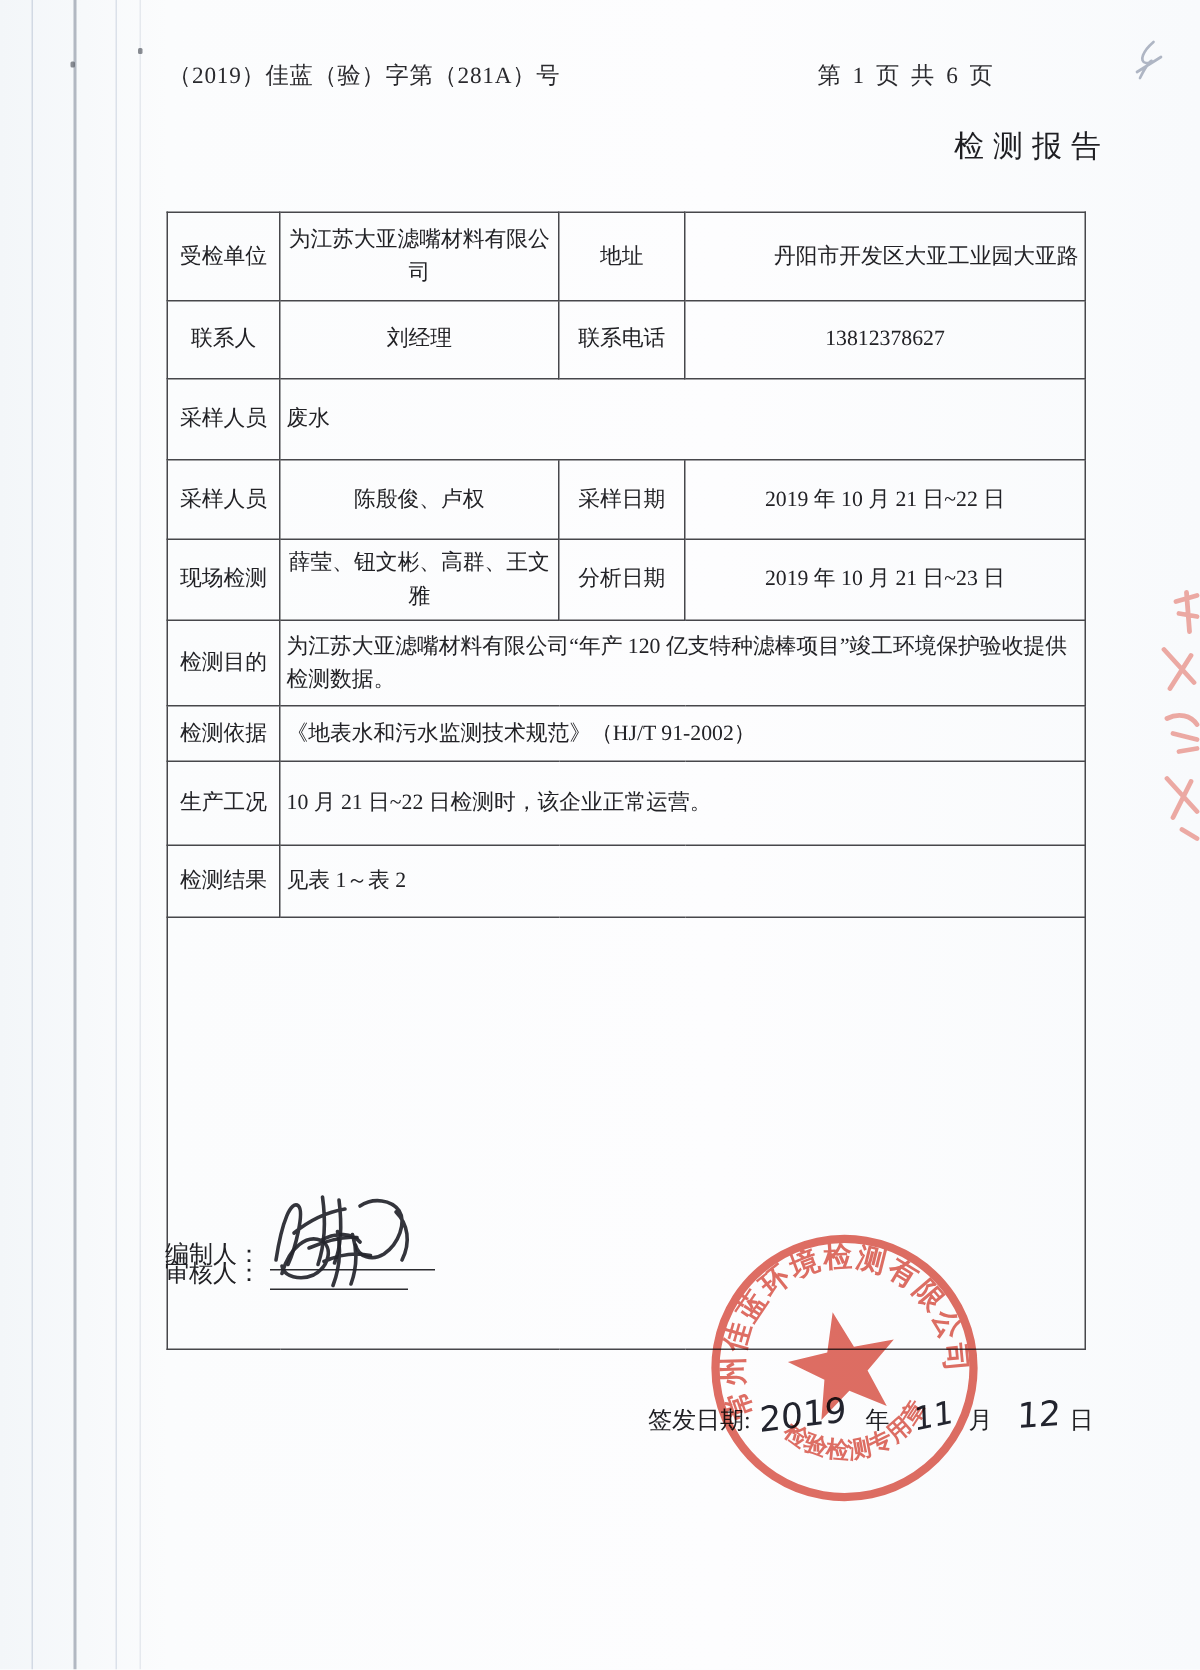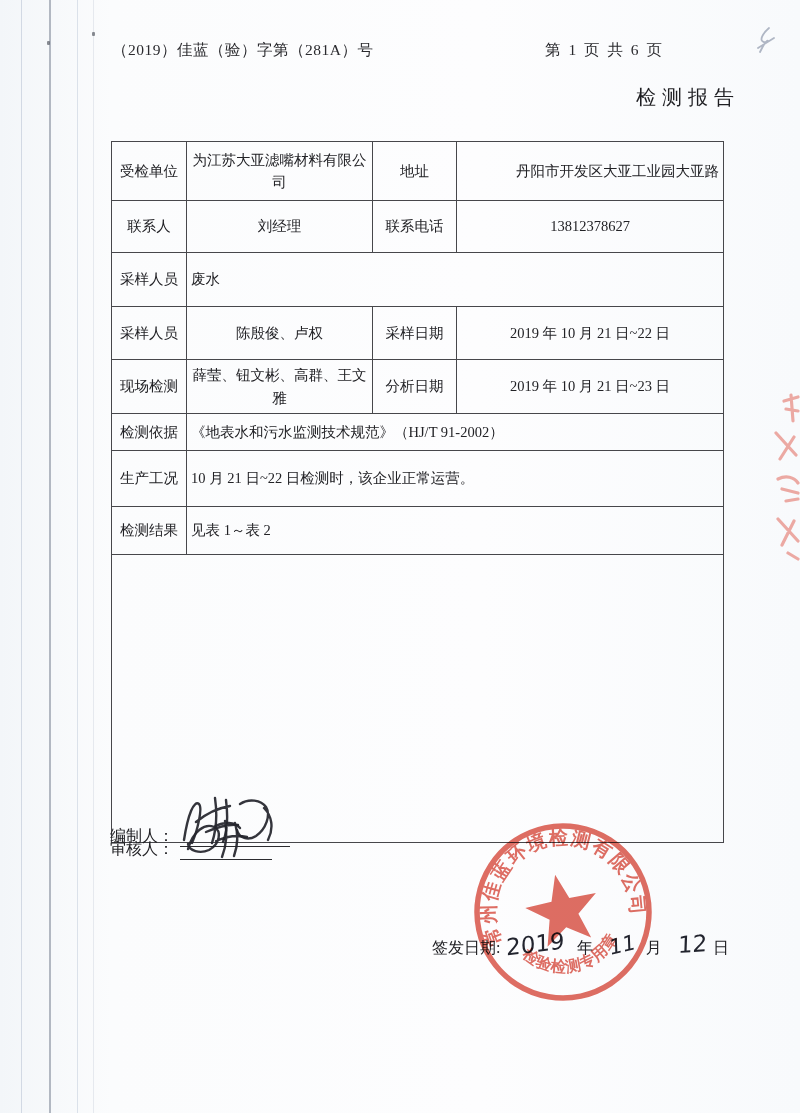--- a/index.html
+++ b/index.html
@@ -105,20 +105,24 @@
       <td class="vc">陈殷俊、卢权</td>
       <td class="lbl">采样日期</td>
       <td class="vc">2019 年 10 月 21 日~22 日</td>
     </tr>
     <tr style="height:54px">
       <td class="lbl">现场检测</td>
       <td class="vc">薛莹、钮文彬、高群、王文雅</td>
       <td class="lbl">分析日期</td>
       <td class="vc">2019 年 10 月 21 日~23 日</td>
     </tr>
+    <tr style="height:57px">
+      <td class="lbl">检测目的</td>
+      <td class="vl" colspan="3">为江苏大亚滤嘴材料有限公司“年产 120 亿支特种滤棒项目”竣工环境保护验收提供检测数据。</td>
+    </tr>
     <tr style="height:37px">
       <td class="lbl">检测依据</td>
       <td class="vl" colspan="3">《地表水和污水监测技术规范》（HJ/T 91-2002）</td>
     </tr>
     <tr style="height:56px">
       <td class="lbl">生产工况</td>
       <td class="vl" colspan="3">10 月 21 日~22 日检测时，该企业正常运营。</td>
     </tr>
     <tr style="height:48px">
       <td class="lbl">检测结果</td>

